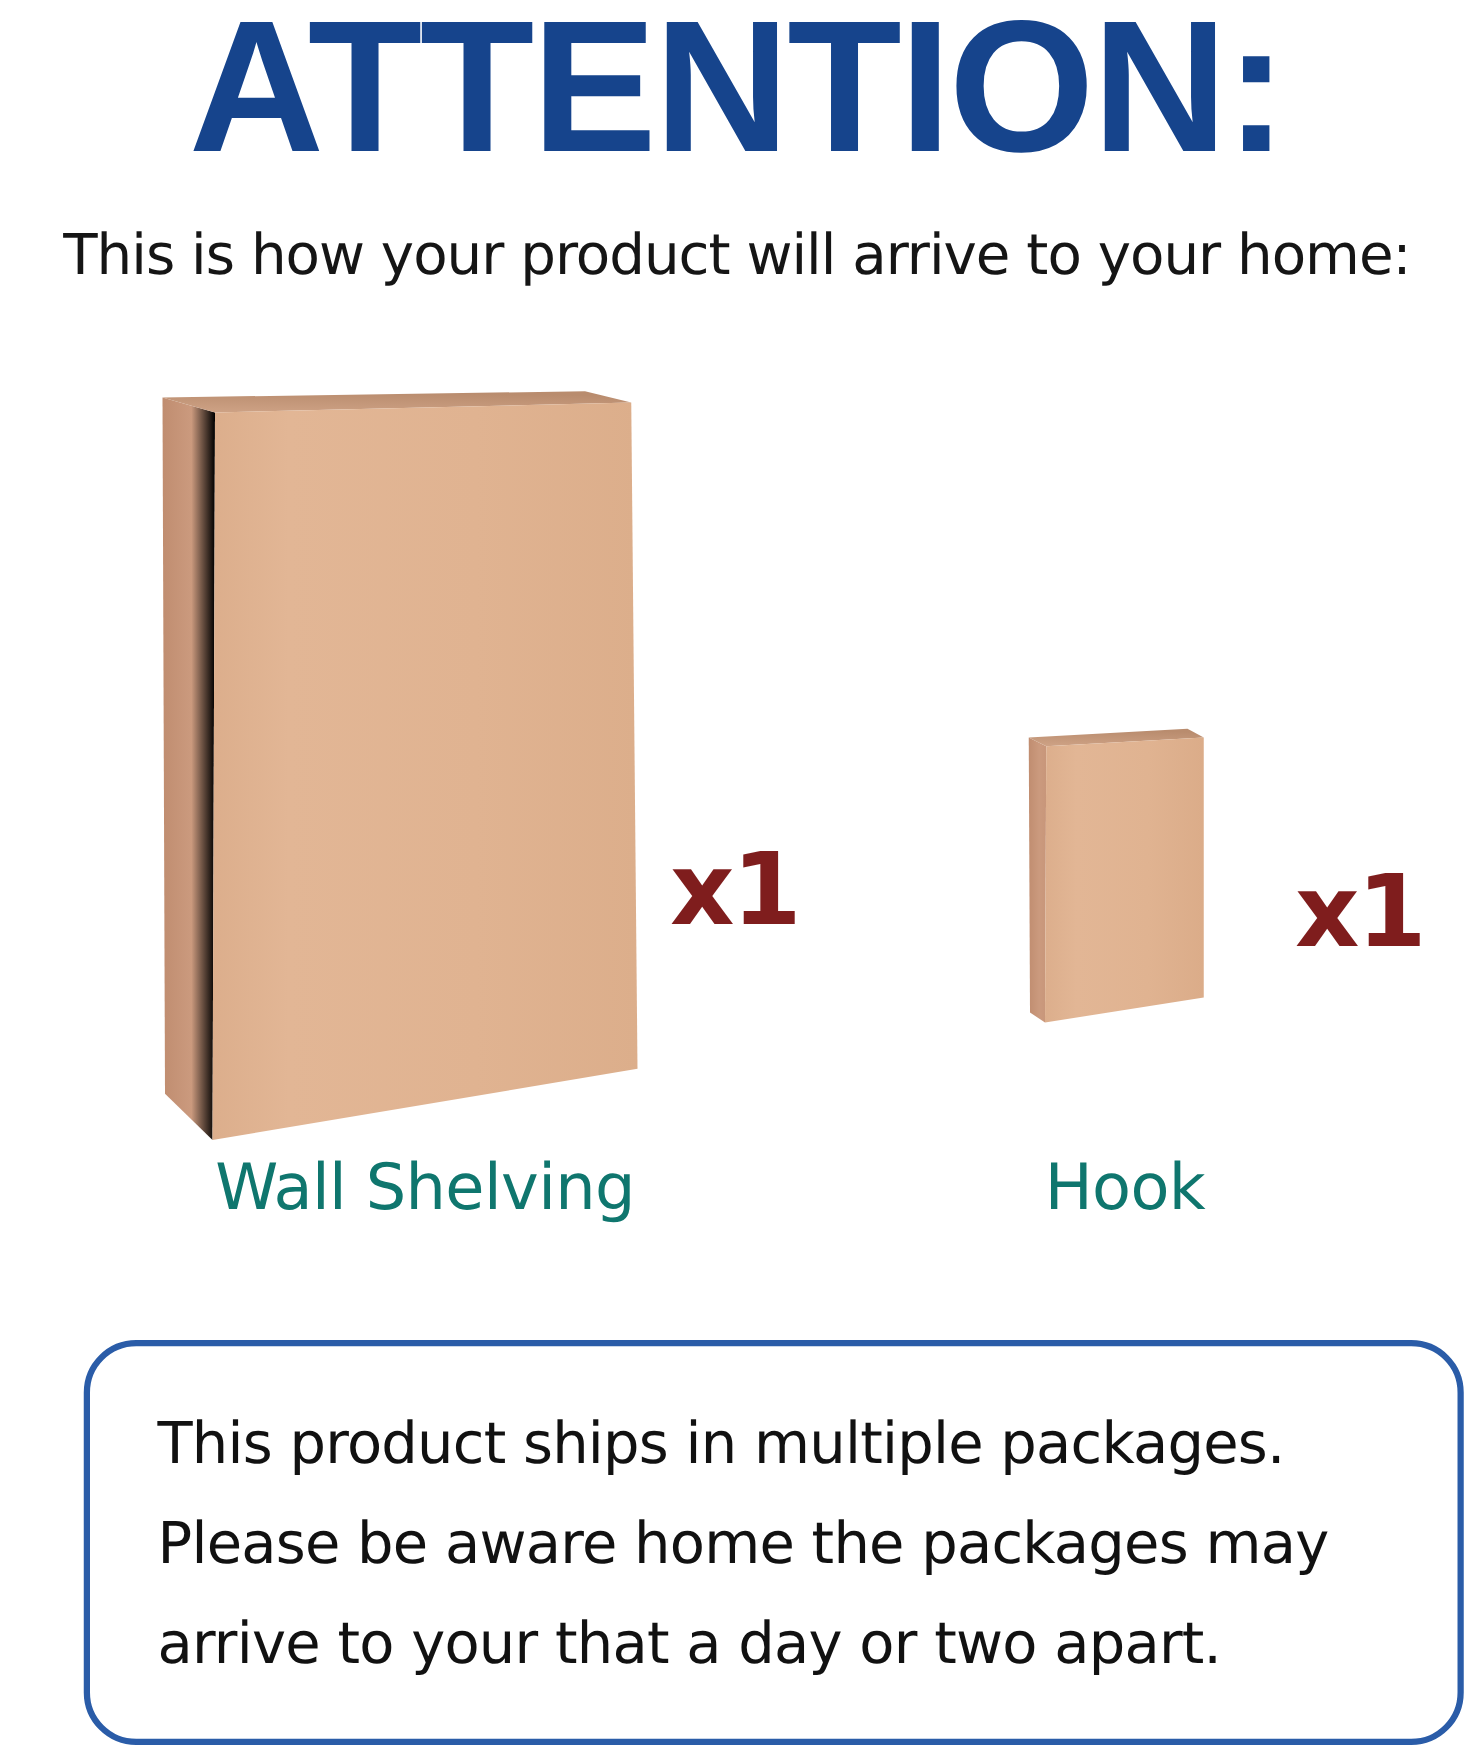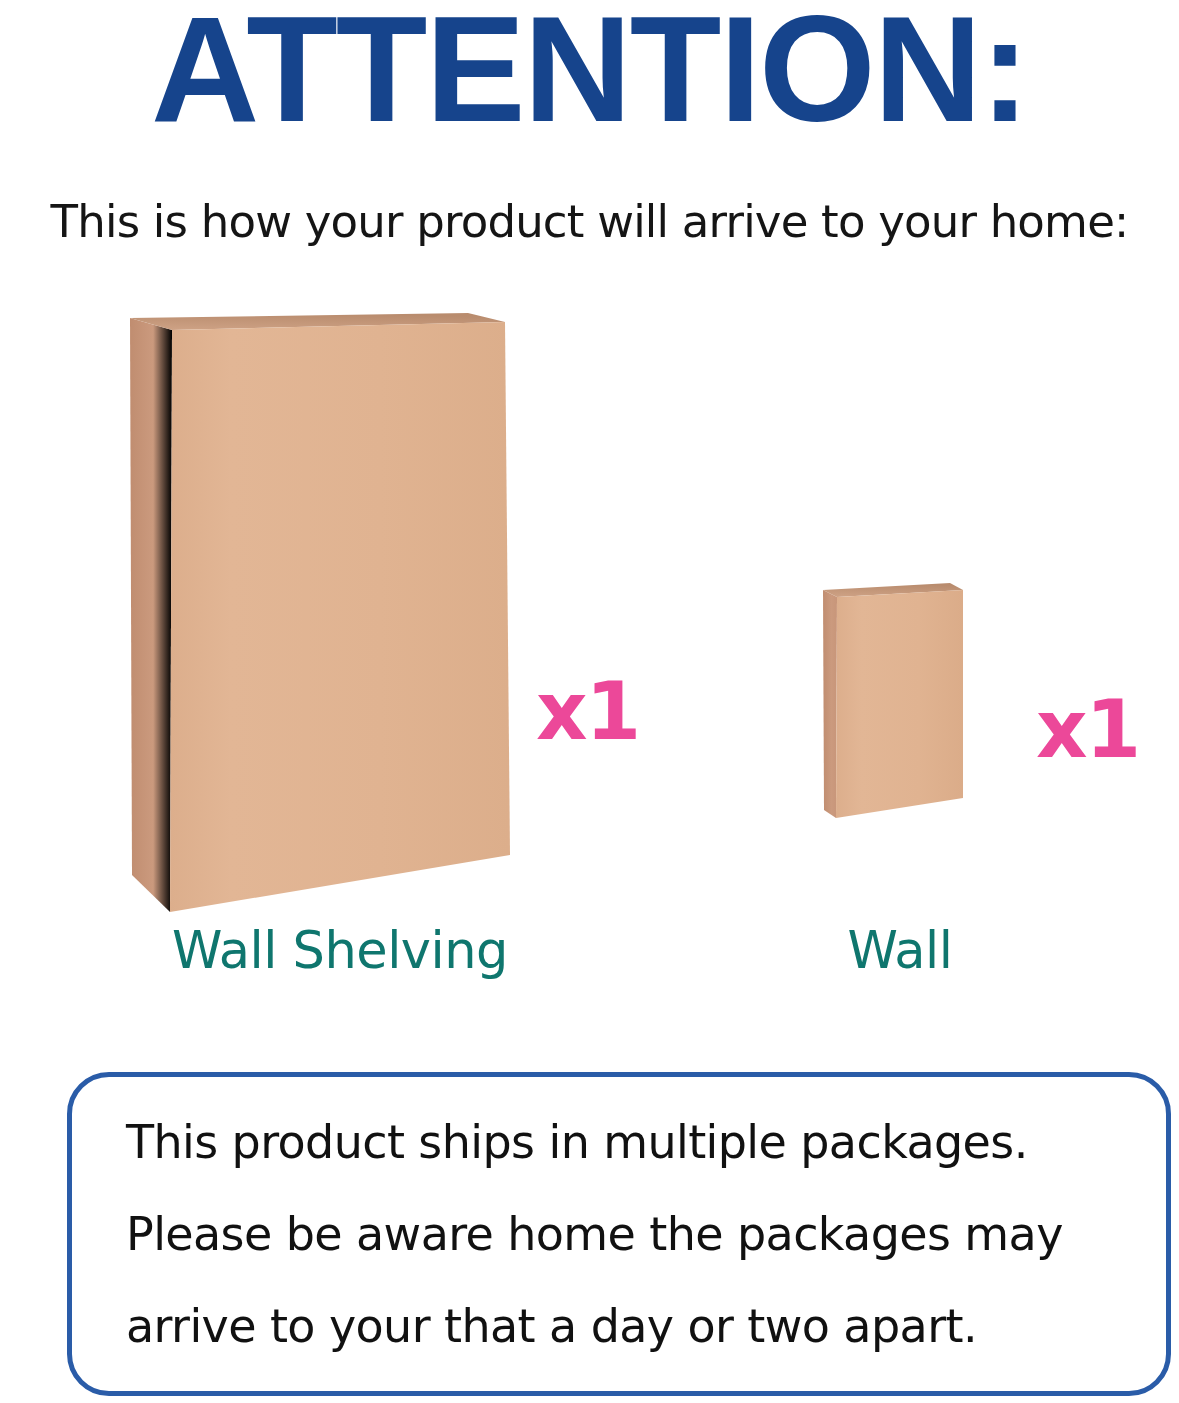--- a/index.html
+++ b/index.html
@@ -28,21 +28,21 @@
     font-size: 150px;
     line-height: 150px;
     letter-spacing: -2px;
     color: #16448c;
     white-space: nowrap;
   }
 
   #attention-subheading {
     position: absolute;
     left: 0px;
-    top: 196px;
+    top: 178px;
     width: 1179px;
     text-align: center;
     font-family: "DejaVu Sans", "Liberation Sans", sans-serif;
     font-weight: 400;
     font-size: 45px;
     line-height: 52px;
     letter-spacing: -0.8px;
     color: #151515;
     white-space: nowrap;
   }
@@ -65,21 +65,21 @@
   .package-svg {
     display: block;
   }
 
   .qty-label {
     position: absolute;
     font-family: "DejaVu Sans", "Liberation Sans", sans-serif;
     font-weight: 600;
     font-size: 80px;
     line-height: 80px;
-    color: #ec4899;
+    color: #7f1d1d;
     letter-spacing: -2px;
     white-space: nowrap;
   }
 
   .package-caption {
     position: absolute;
     font-family: "DejaVu Sans", "Liberation Sans", sans-serif;
     font-weight: 400;
     font-size: 51px;
     line-height: 58px;
@@ -131,21 +131,20 @@
     height: 324px;
     box-sizing: border-box;
     border: 5px solid #2a5ca8;
     border-radius: 42px;
     background: #ffffff;
     display: flex;
     flex-direction: column;
     align-items: flex-start;
     justify-content: center;
     padding: 0 54px;
-    gap: 12px;
   }
   .notice-line {
     font-family: "DejaVu Sans", "Liberation Sans", sans-serif;
     font-weight: 400;
     font-size: 46px;
     line-height: 80px;
     color: #111111;
     letter-spacing: -0.6px;
     white-space: nowrap;
   }
@@ -214,21 +213,21 @@
       </defs>
 
       <polygon points="23,20 37,27 36,248 24,240" fill="url(#gradSideSmall)"></polygon>
       <polygon points="23,20 37,27 163,20 150,13" fill="url(#gradTopSmall)"></polygon>
       <polygon points="37,27 163,20 163,228 36,248" fill="url(#gradFrontSmall)"></polygon>
     </svg>
   </div>
 
   <div class="qty-label" id="qty-hook">x1</div>
 
-  <div class="package-caption" id="caption-hook">Wall</div>
+  <div class="package-caption" id="caption-hook">Hook</div>
 
 </div>
 
 <div id="shipping-notice">
   <div class="notice-line">This product ships in multiple packages.</div>
   <div class="notice-line">Please be aware home the packages may</div>
   <div class="notice-line">arrive to your that a day or two apart.</div>
 </div>
 
 </body></html>

